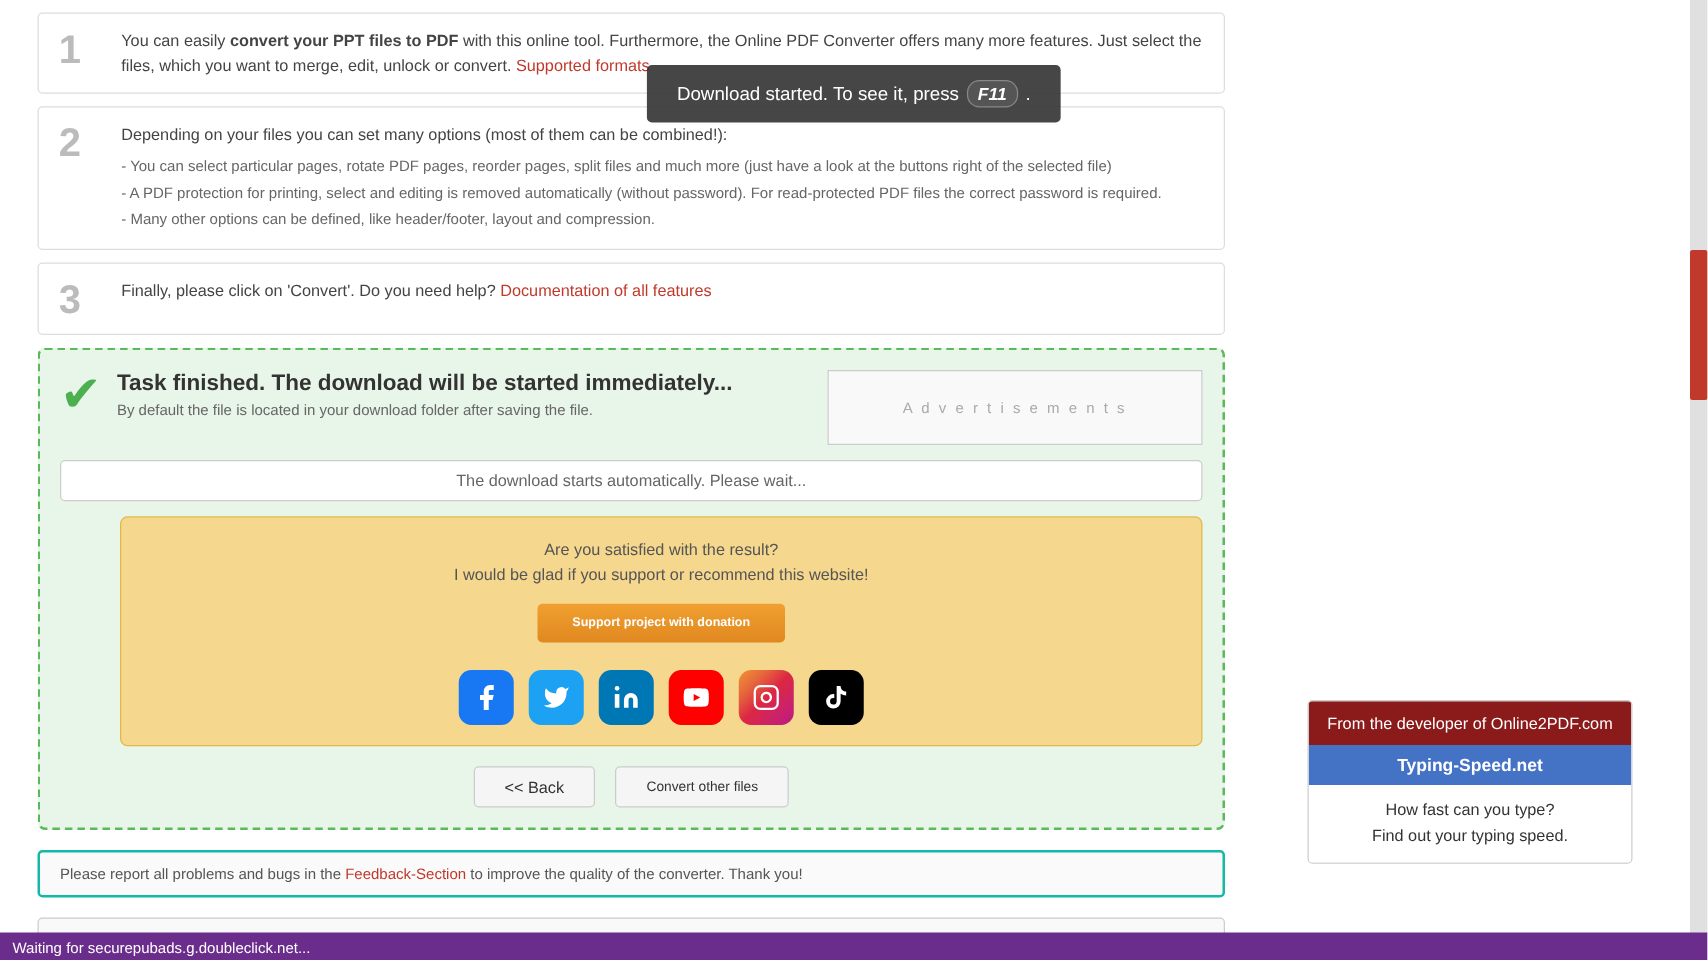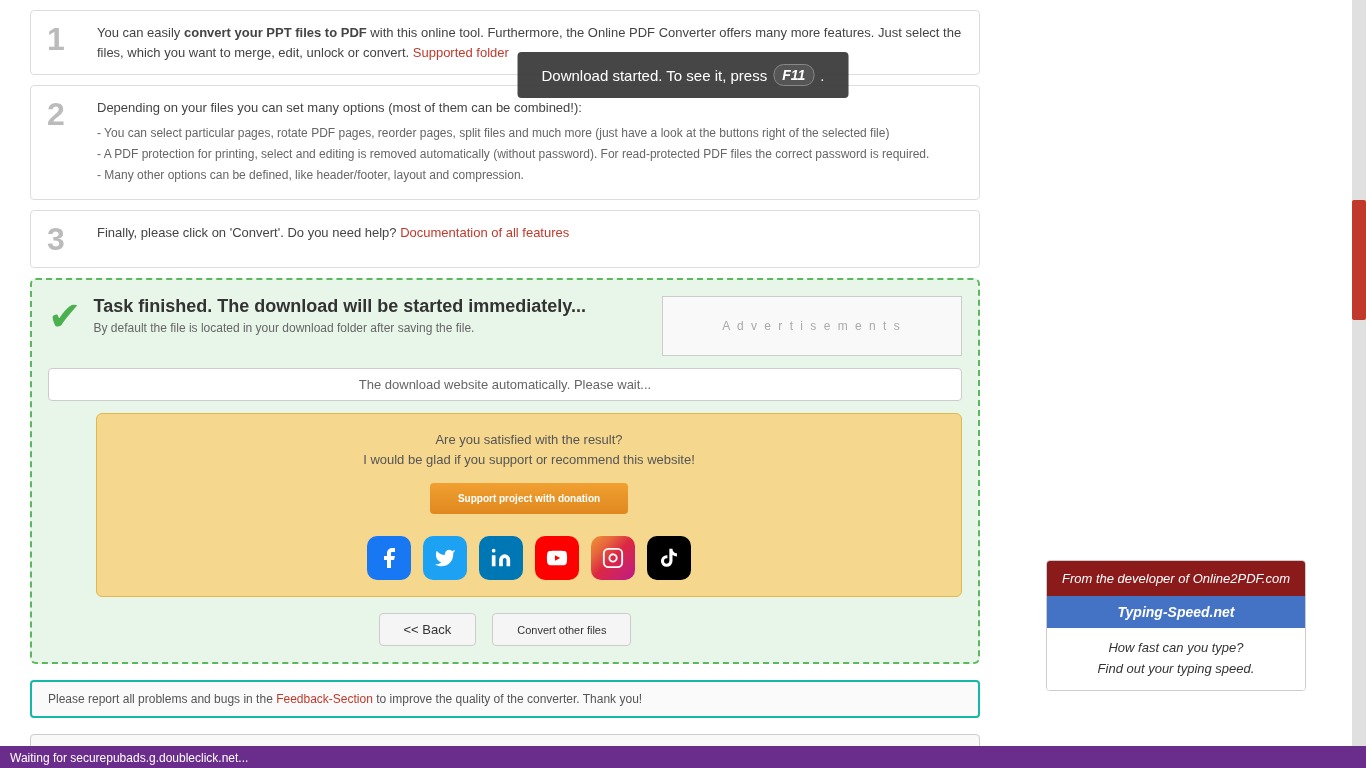--- a/index.html
+++ b/index.html
@@ -246,21 +246,20 @@
       letter-spacing: 2px;
       border-radius: 4px;
     }
 
     
     .right-sidebar {
       position: absolute;
       top: 560px;
       right: 60px;
       width: 260px;
-      font-style: italic;
     }
 
     .dev-box {
       border: 1px solid #ccc;
       border-radius: 4px;
       overflow: hidden;
     }
 
     .dev-box-header {
       background: #8b1a1a;
@@ -364,21 +363,21 @@
     <span class="toast-key">F11</span>
     <span> .</span>
   </div>
 
   <div class="main-content">
 
     <div class="step-block">
       <div class="step-number">1</div>
       <div class="step-text">
         You can easily <strong>convert your PPT files to PDF</strong> with this online tool. Furthermore, the Online PDF Converter offers many more features. Just select the files, which you want to merge, edit, unlock or convert.
-        <a href="#">Supported folder</a>
+        <a href="#">Supported formats</a>
       </div>
     </div>
 
     <div class="step-block">
       <div class="step-number">2</div>
       <div class="step-text">
         Depending on your files you can set many options (most of them can be combined!):
         <ul>
           <li>- You can select particular pages, rotate PDF pages, reorder pages, split files and much more (just have a look at the buttons right of the selected file)</li>
           <li>- A PDF protection for printing, select and editing is removed automatically (without password). For read-protected PDF files the correct password is required.</li>
@@ -399,21 +398,21 @@
         <div class="task-header-left">
           <div class="checkmark-icon">✔</div>
           <div>
             <div class="task-title">Task finished. The download will be started immediately...</div>
             <div class="task-subtitle">By default the file is located in your download folder after saving the file.</div>
           </div>
         </div>
         <div class="ads-placeholder">A d v e r t i s e m e n t s</div>
       </div>
 
-      <div class="download-bar">The download website automatically. Please wait...</div>
+      <div class="download-bar">The download starts automatically. Please wait...</div>
 
       <div class="satisfaction-box">
         <div class="satisfaction-text">
           <div>Are you satisfied with the result?</div>
           <div>I would be glad if you support or recommend this website!</div>
         </div>
         <button class="donate-btn">Support project with donation</button>
         <div class="social-icons">
           <div class="social-icon social-facebook" title="Facebook">
             <svg width="24" height="24" viewBox="0 0 24 24" fill="white">

